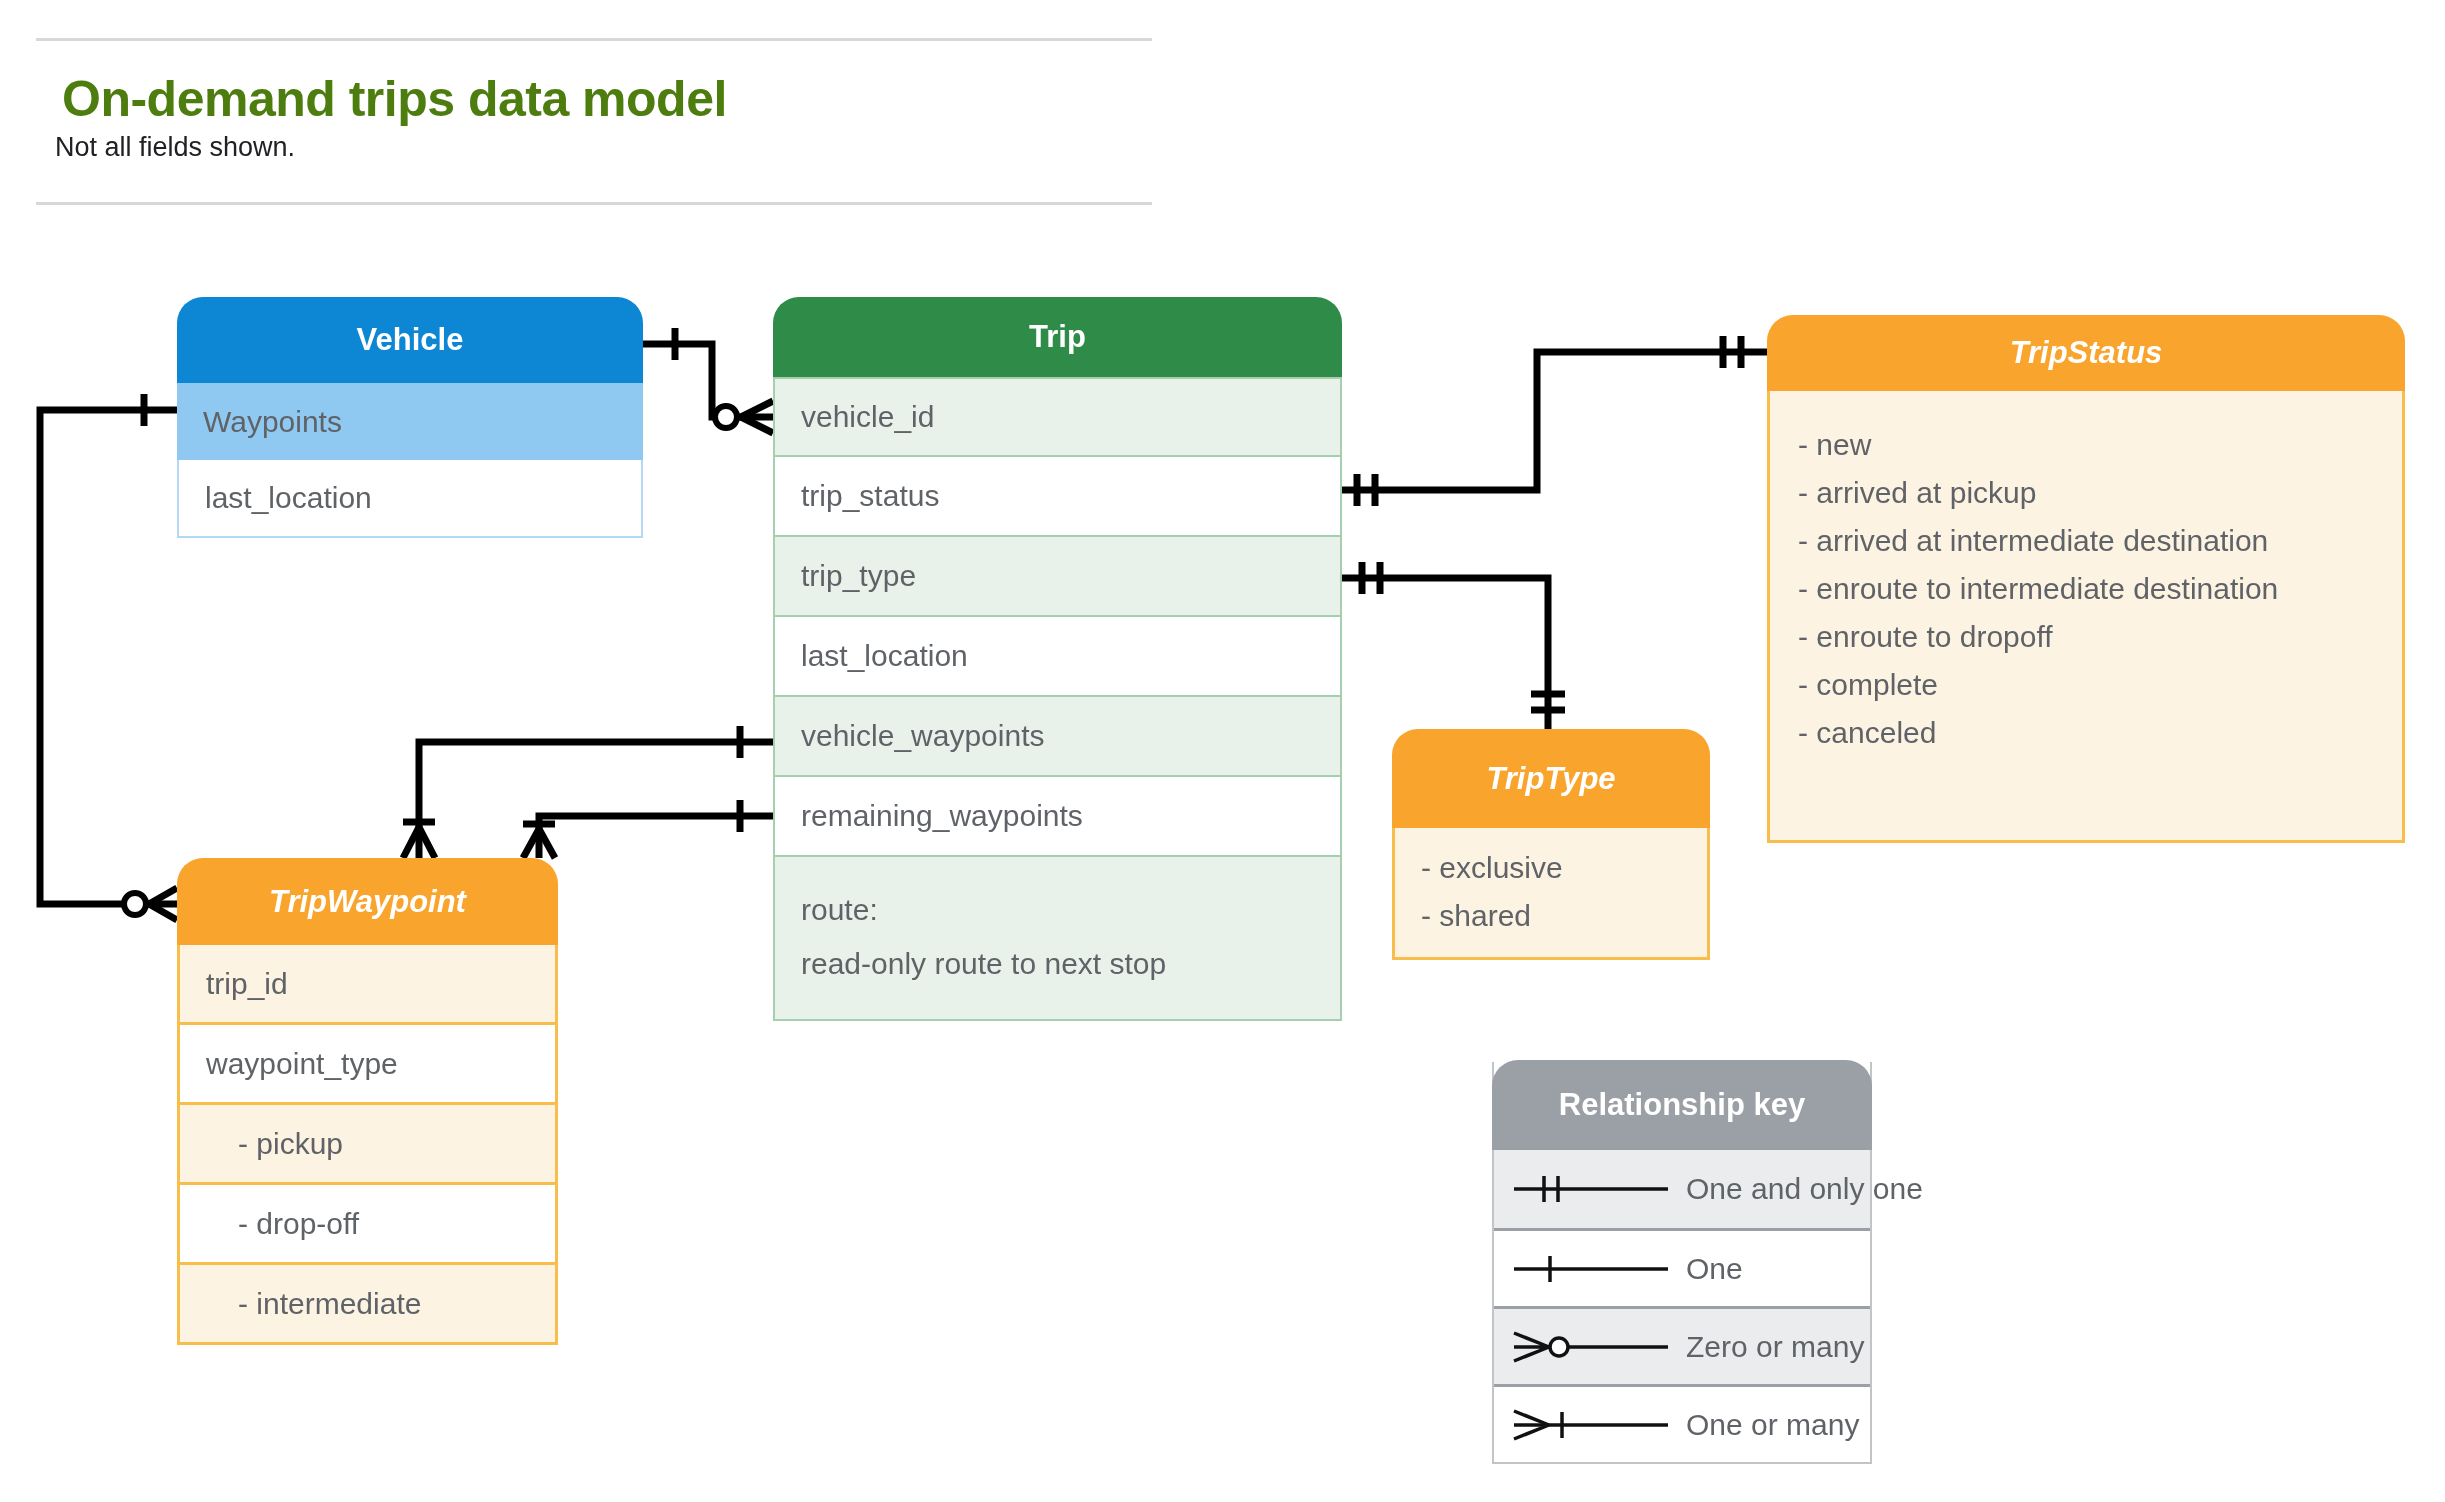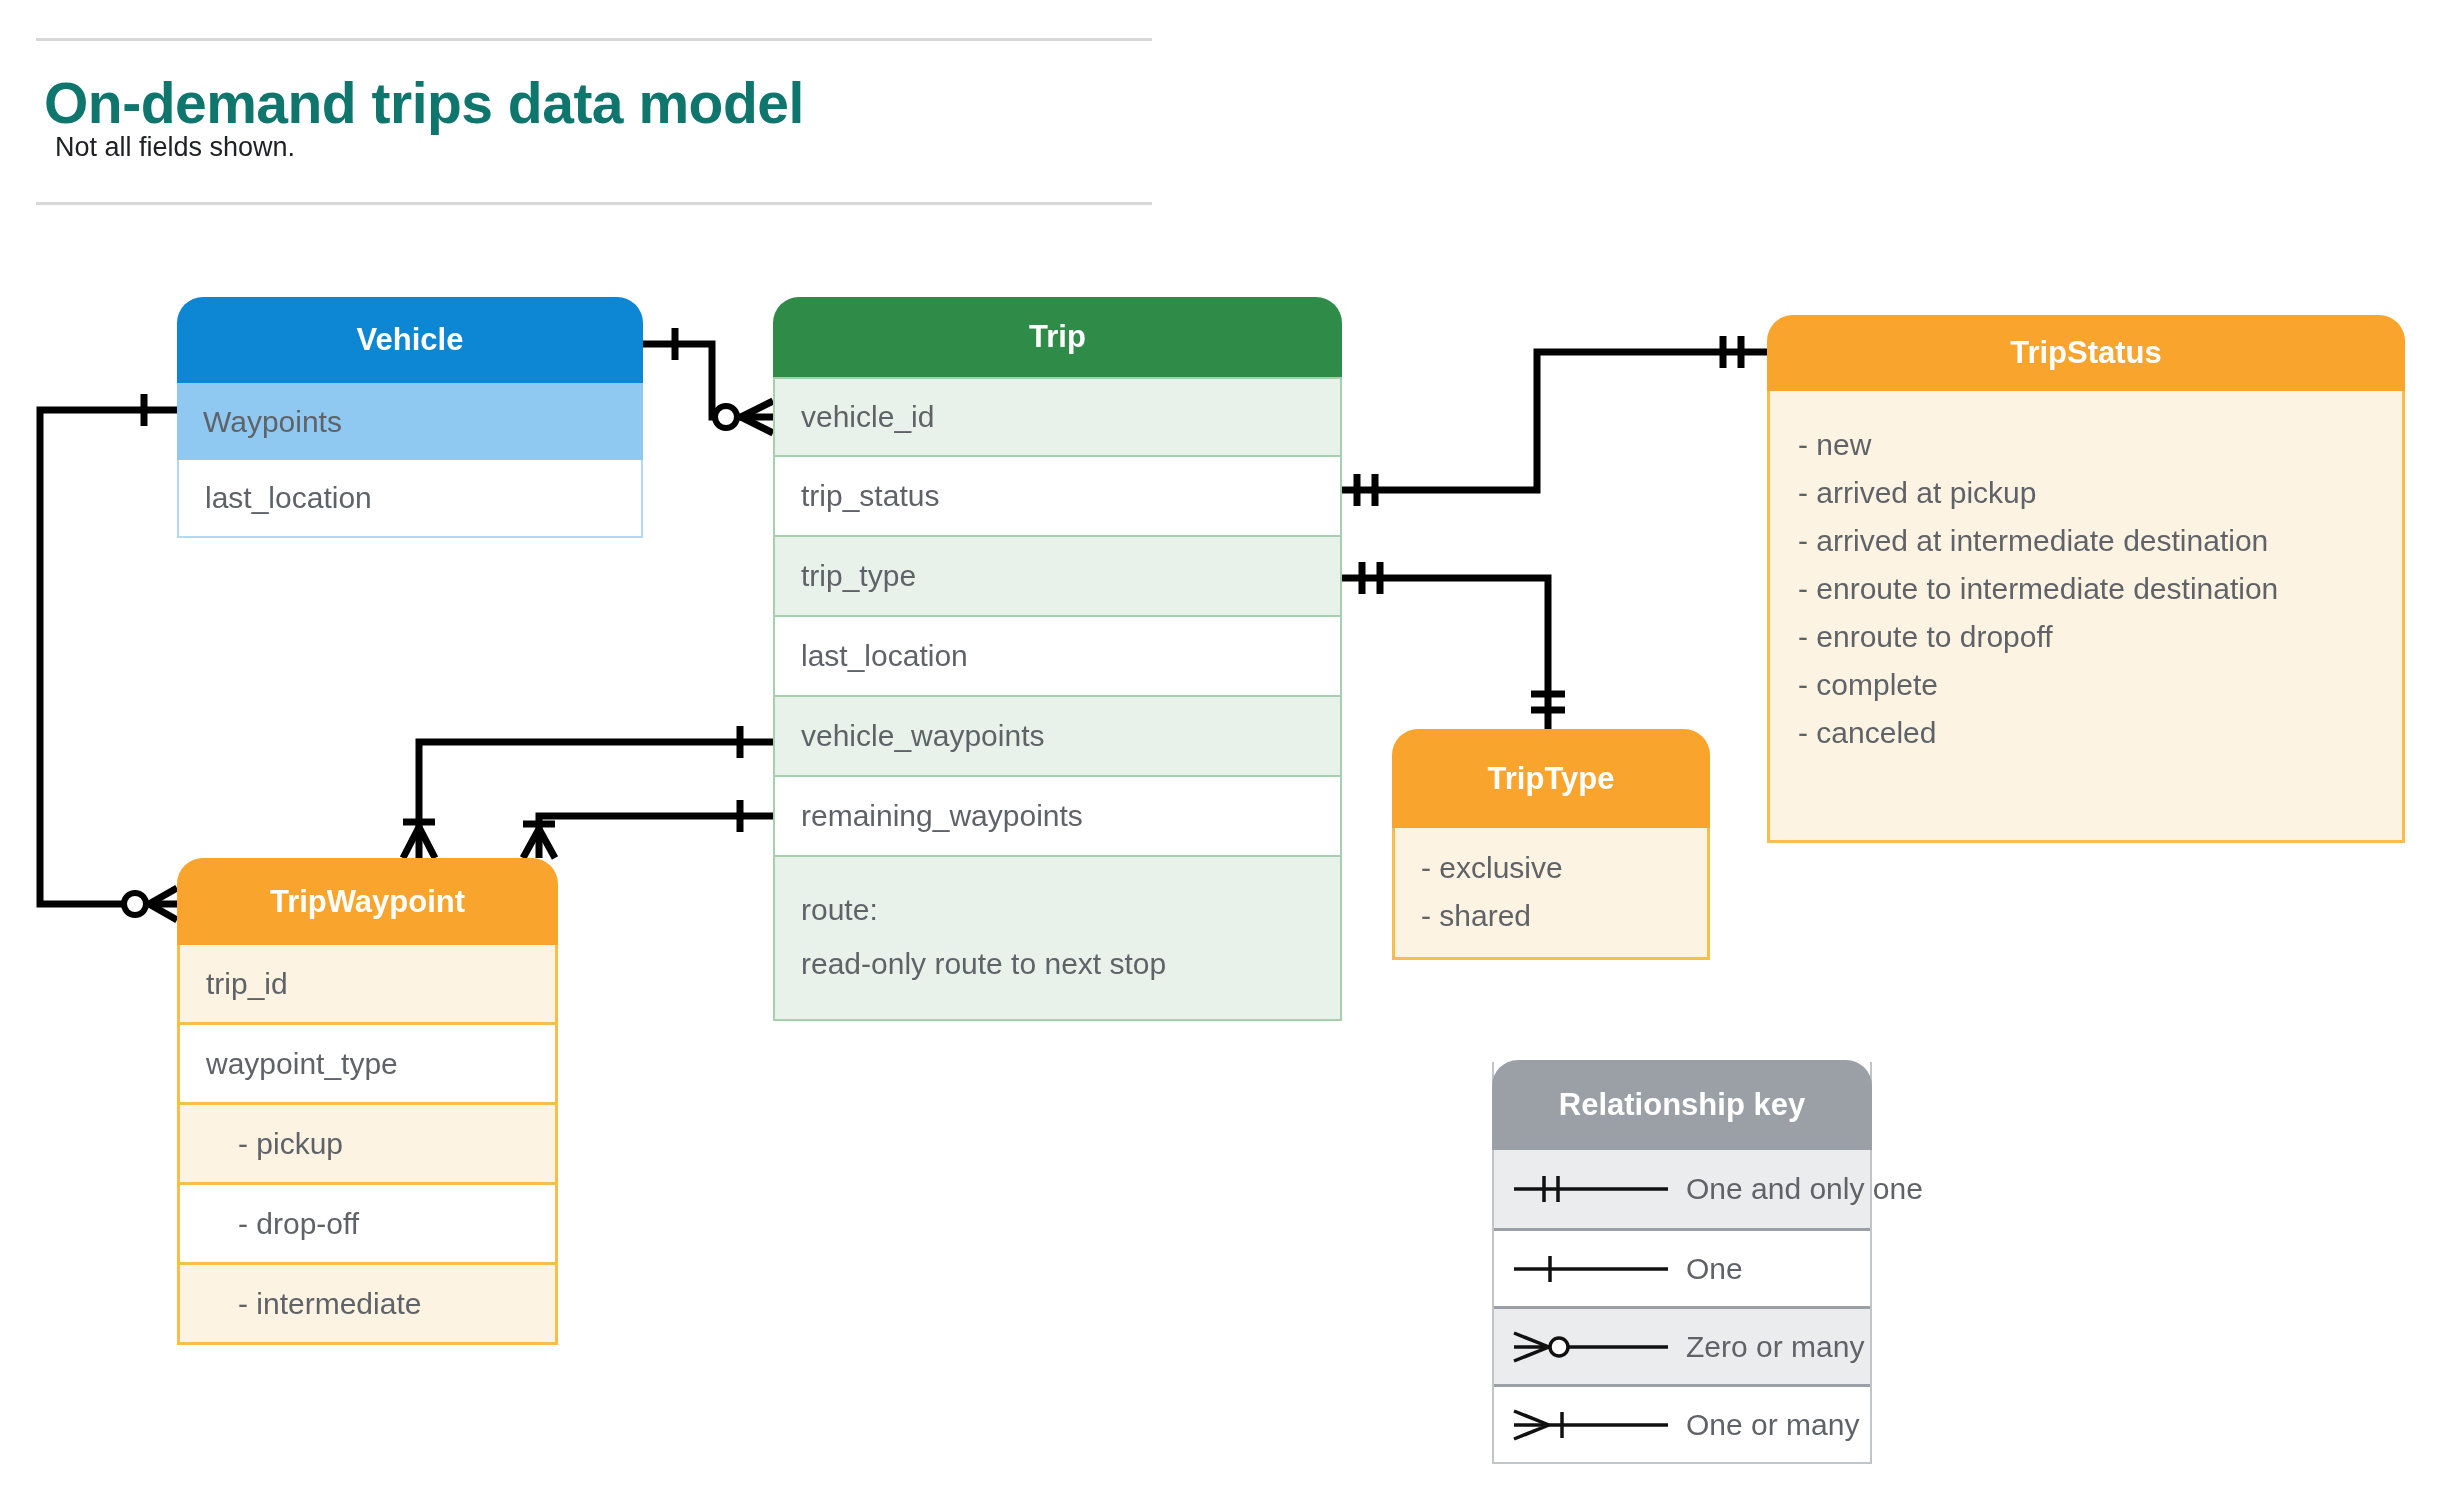--- a/index.html
+++ b/index.html
@@ -3,28 +3,28 @@
 <meta charset="utf-8">
 <style>
   html,body { margin:0; padding:0; background:#ffffff; }
   body { font-family:"Liberation Sans", sans-serif; }
   .canvas { position:relative; width:2445px; height:1502px; background:#ffffff; overflow:hidden; }
 
   .hr { position:absolute; height:3px; background:#d8d8d8; }
   .hr.top { left:36px; top:38px; width:1116px; }
   .hr.bottom { left:36px; top:202px; width:1116px; }
 
-  .page-title { position:absolute; left:44px; top:70px; font-size:57px; font-weight:700; color:#0f766e; letter-spacing:-0.5px; }
+  .page-title { position:absolute; left:62px; top:70px; font-size:50px; font-weight:700; color:#4d7c0f; letter-spacing:-0.5px; }
   .page-subtitle { position:absolute; left:55px; top:132px; font-size:27px; color:#202124; }
 
   .card { position:absolute; box-sizing:border-box; }
   .card-header { display:flex; align-items:center; justify-content:center; color:#ffffff; font-weight:700; font-size:31px; border-radius:26px 26px 0 0; box-sizing:border-box; }
   .hdr-blue  { background:#0d86d4; }
   .hdr-green { background:#2e8b48; }
-  .hdr-orange{ background:#f9a42d; }
+  .hdr-orange{ background:#f9a42d;font-style:italic; }
   .hdr-gray  { background:#9aa0a6; }
 
   .row { display:flex; align-items:center; font-size:30px; color:#5f6368; padding-left:26px; box-sizing:border-box; background:#ffffff; }
 
   
   .vehicle { left:177px; top:297px; width:466px; }
   .vehicle .card-header { height:86px; }
   .vehicle .row { border:2px solid #b3d8f3; border-top:none; }
   .vehicle .row.waypoints { height:77px; background:#8fc8f0; border:none; }
   .vehicle .row.lastloc { height:78px; }

